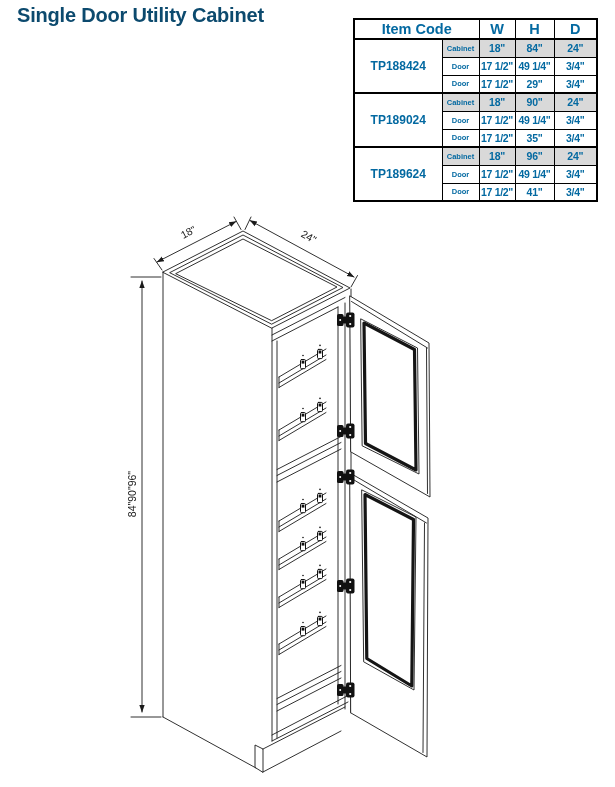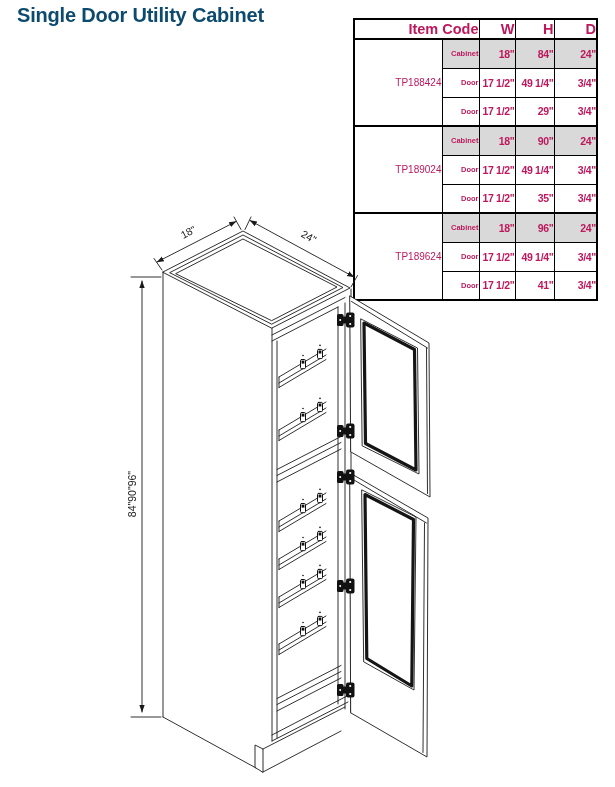--- a/index.html
+++ b/index.html
@@ -16,27 +16,27 @@
     letter-spacing: -0.2px;
   }
   .spec-table {
     position: absolute; left: 353px; top: 18px;
     border-collapse: collapse; table-layout: fixed;
     width: 243px; background: #fff;
     border: 2.5px solid #000;
   }
   .spec-table th, .spec-table td {
     border: 1.2px solid #000;
-    text-align: right; vertical-align: middle;
-    color: #be185d; overflow: hidden; white-space: nowrap;
+    text-align: center; vertical-align: middle;
+    color: #0369a1; overflow: hidden; white-space: nowrap;
   }
   .spec-table thead th { height: 20px; font-size: 14.5px; font-weight: 600; }
-  .spec-table tbody td { height: 29px; }
+  .spec-table tbody td { height: 18px; }
   .spec-table tr.grp-start td { border-top: 2.5px solid #000; }
-  .code { font-size: 10px; font-weight: 400; background: #fff; }
+  .code { font-size: 12px; font-weight: 700; background: #fff; }
   .part { font-size: 7.5px; font-weight: 700; }
   .val  { font-size: 10.5px; font-weight: 600; letter-spacing: -0.3px; }
   .shaded { background: #d9d9d9; }
   .drawing-svg { position: absolute; left: 0; top: 0; }
   .dim-label { font-size: 10.5px; fill: #1a1a1a; font-weight: 400; }
 </style>
 </head>
 <body>
 
 <div class="page-title">Single Door Utility Cabinet</div>

